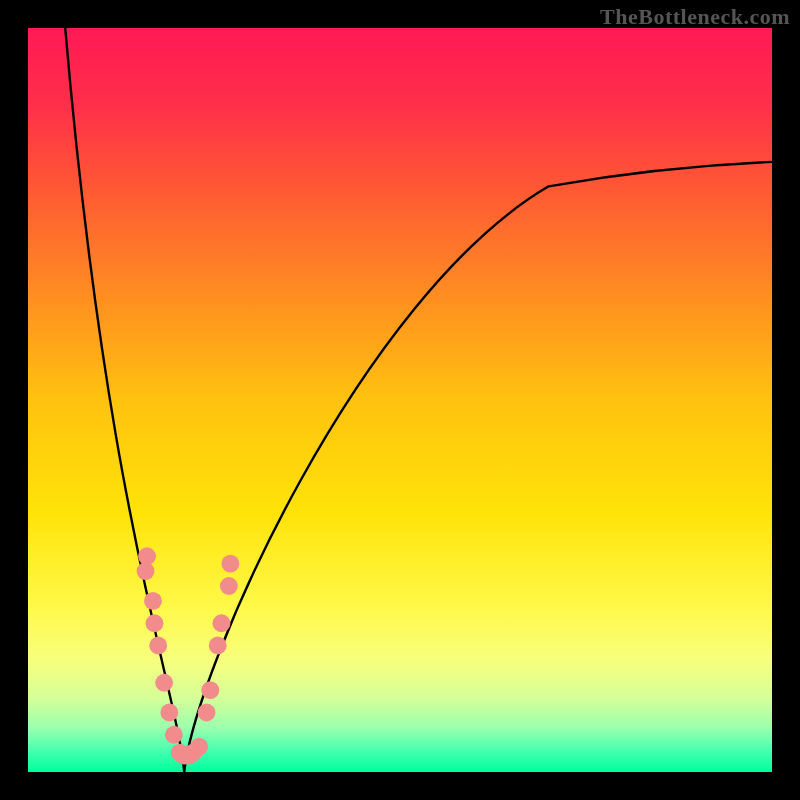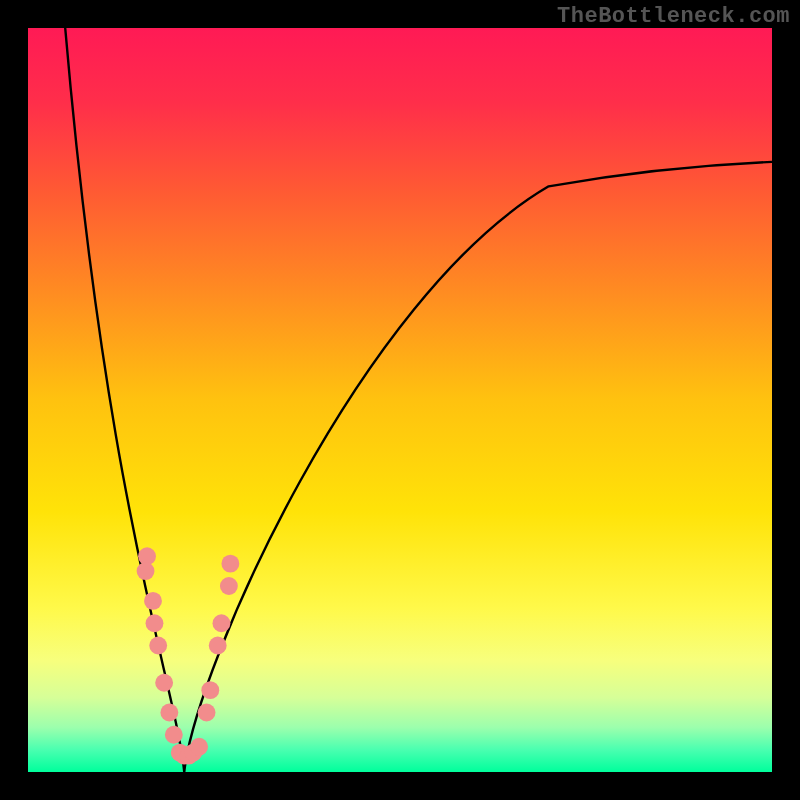--- a/index.html
+++ b/index.html
@@ -26,21 +26,21 @@
     overflow: hidden;
   }
   .watermark {
     position: absolute;
     top: 4px;
     right: 10px;
     color: #555;
     font-size: 22px;
     font-weight: 600;
     letter-spacing: 0.5px;
-    font-family: Liberation Mono, monospace;
+    font-family: Liberation Serif, serif;
   }
 </style>
 </head>
 <body>
 
 <div class="frame">
 
   <div class="plot">
     <svg id="plot-svg" width="744" height="744" viewBox="0 0 744 744" preserveAspectRatio="none">
       <defs>

